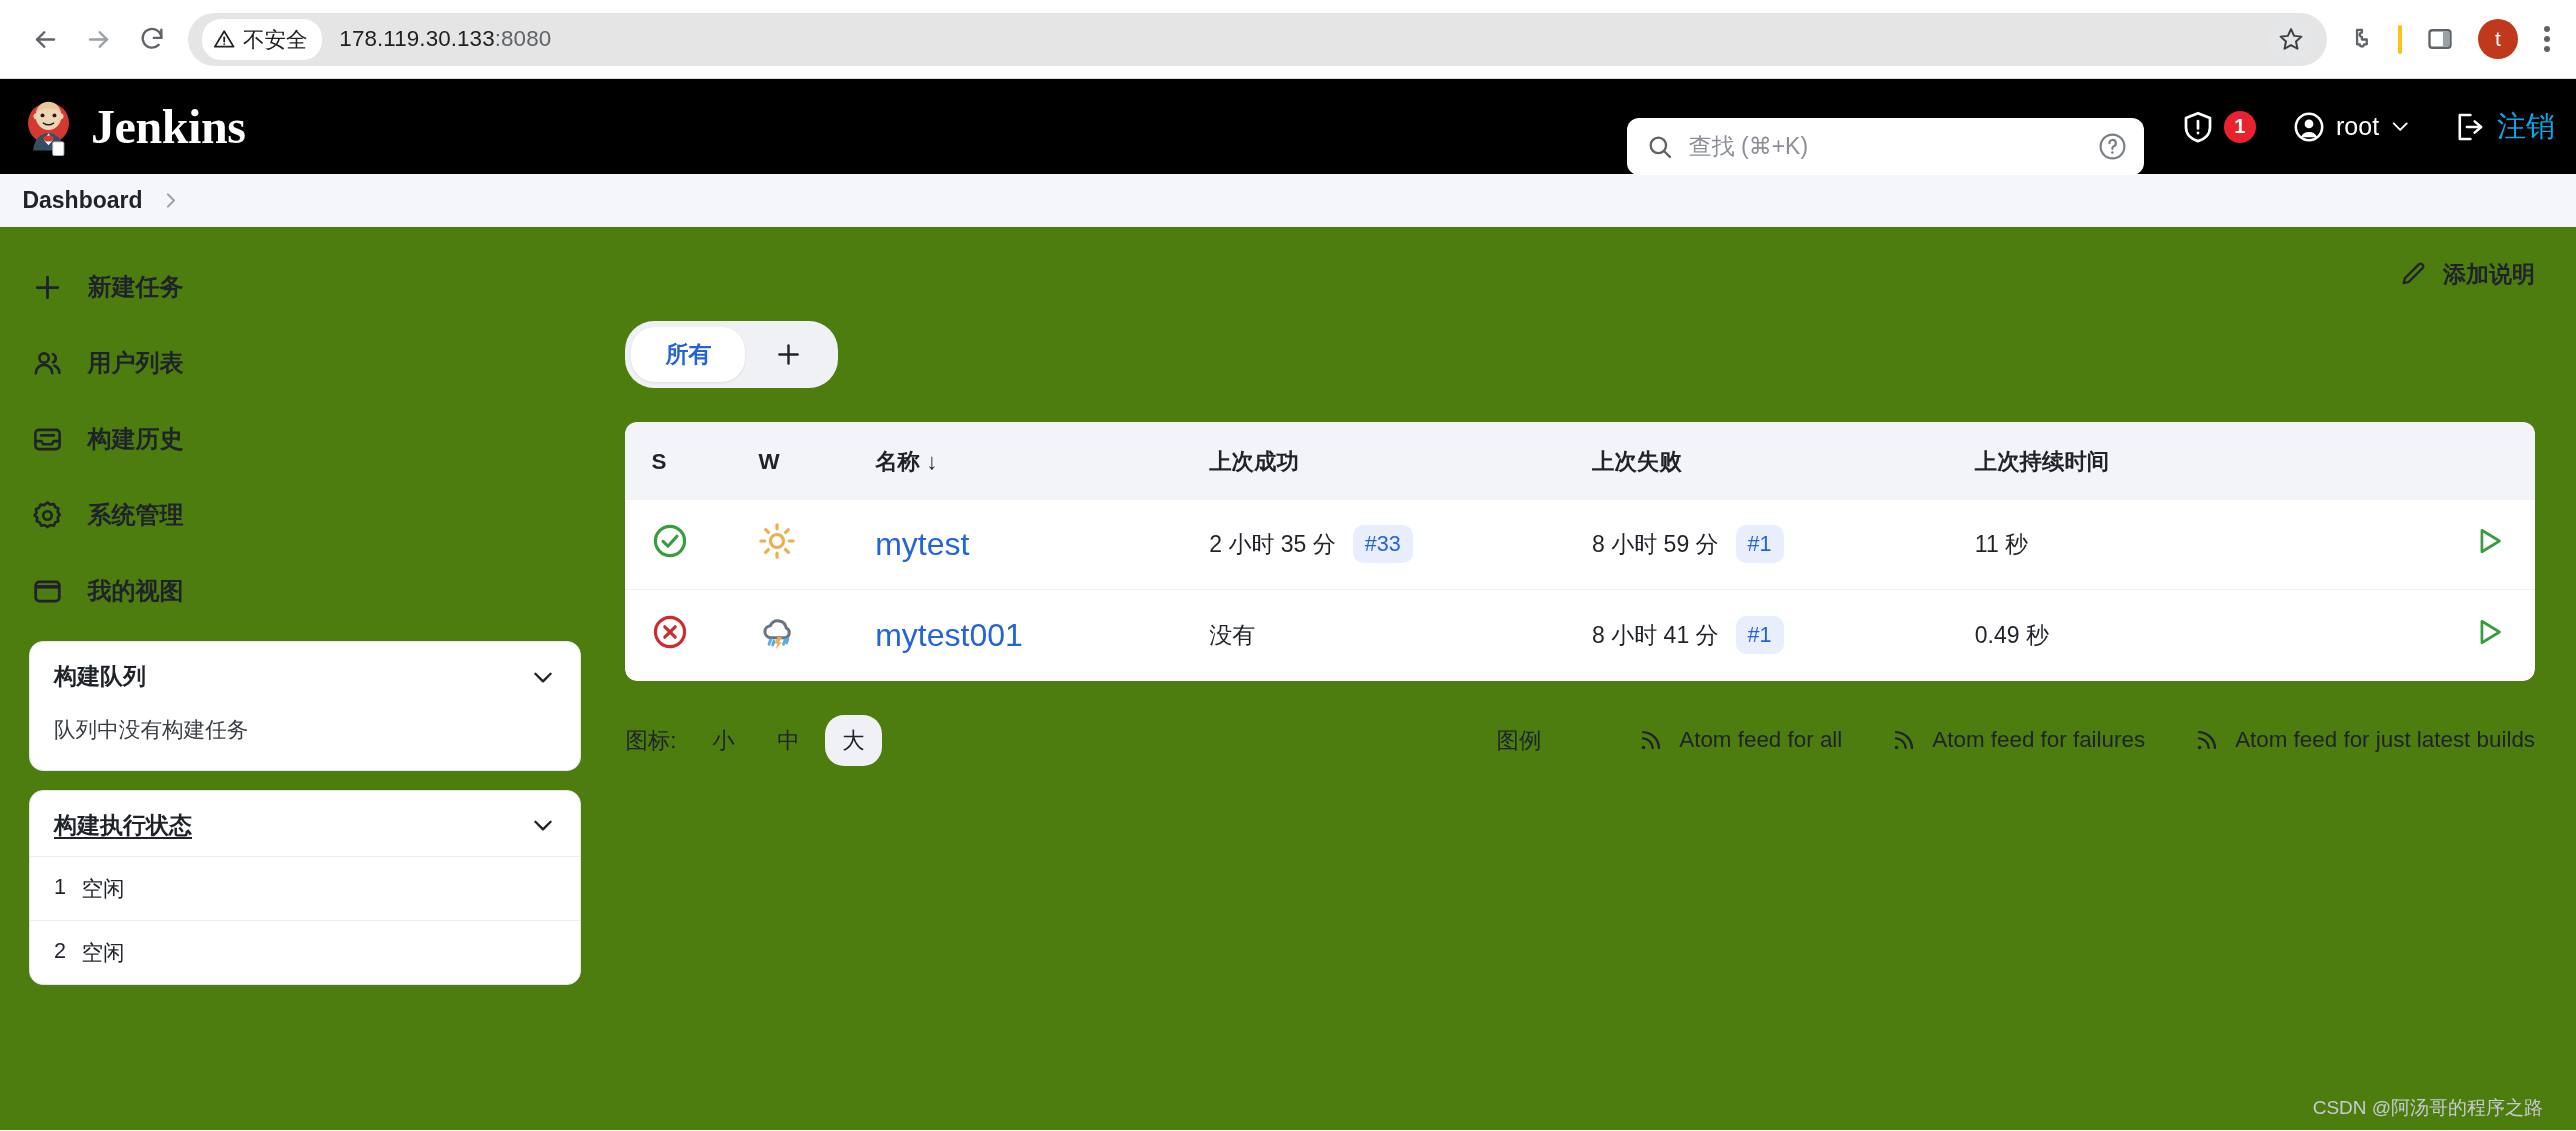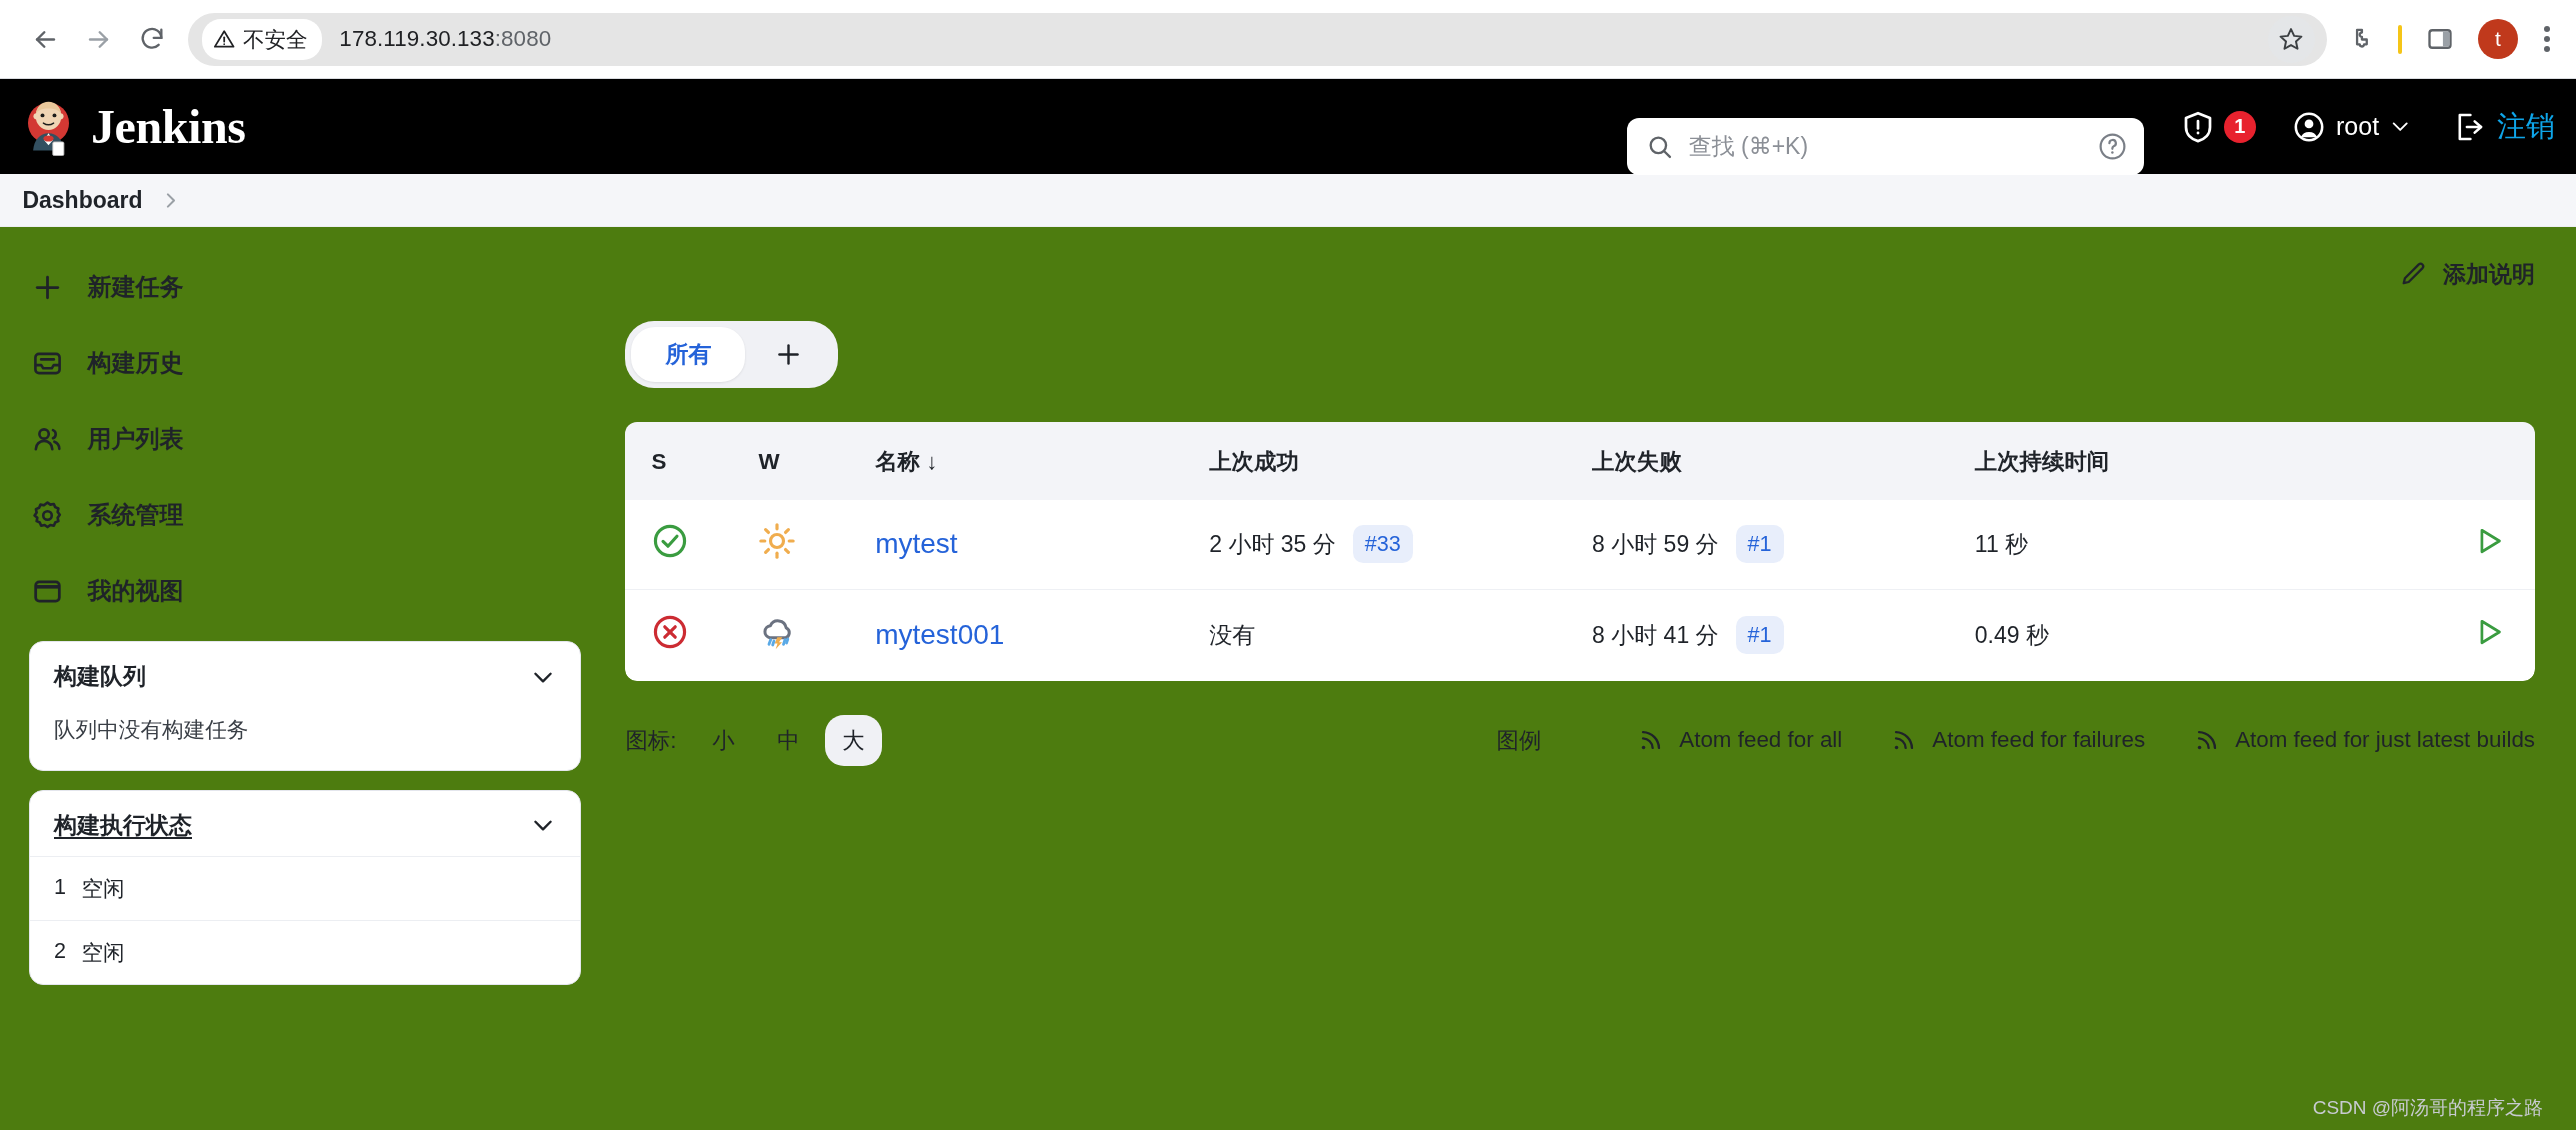--- a/index.html
+++ b/index.html
@@ -221,21 +221,21 @@
     vertical-align: middle;
     height: 90px;
     border-bottom: 0.9px solid #eef0f4;
   }
   table.jobs tbody tr:last-child td { border-bottom: none; }
   table.jobs tbody tr:last-child td:first-child { border-radius: 0 0 0 12px; }
   table.jobs tbody tr:last-child td:last-child { border-radius: 0 0 12px 0; }
   table.jobs tbody td:first-child { padding-left: 26px; }
   .tbl-wrap { border-radius: 12px; overflow: hidden; }
 
-  .job-link { color: #2563d9; font-size: 28px; text-decoration: none; }
+  .job-link { color: #2563d9; font-size: 32px; text-decoration: none; }
   .cell-flex { display: flex; align-items: center; gap: 17px; }
   .build-badge {
     background: #e8eefb; color: #2563d9;
     border-radius: 10.3px;
     padding: 6px 12px;
     font-size: 21.6px;
   }
   .run-cell { text-align: right; padding-right: 29px !important; }
 
   .footer-bar {
@@ -406,39 +406,39 @@
         <svg width="33" height="33" viewBox="0 0 24 24" fill="none" stroke="#1f2329" stroke-width="2" stroke-linecap="round">
             <line x1="12" y1="4.5" x2="12" y2="19.5"></line>
             <line x1="4.5" y1="12" x2="19.5" y2="12"></line>
           </svg>
       </span>
       <span class="side-label">新建任务</span>
     </div>
 
     <div class="side-item">
       <span class="side-ico">
-        <svg width="33" height="33" viewBox="0 0 24 24" fill="none" stroke="#1f2329" stroke-width="1.9" stroke-linejoin="round">
-          <rect x="3.2" y="5" width="17.6" height="14" rx="2.6"></rect>
-          <path d="M3.2 13.2h4.3l1.4 2.3h6.2l1.4-2.3h4.3"></path>
-          <line x1="7.4" y1="9" x2="16.6" y2="9" stroke-linecap="round"></line>
-        </svg>
-      </span>
-      <span class="side-label">构建历史</span>
-    </div>
-
-    <div class="side-item">
-      <span class="side-ico">
         <svg width="33" height="33" viewBox="0 0 24 24" fill="none" stroke="#1f2329" stroke-width="1.9" stroke-linecap="round" stroke-linejoin="round">
           <circle cx="9.5" cy="8" r="3.4"></circle>
             <path d="M3.5 19a6 6 0 0 1 12 0"></path>
           <path d="M16 5.2a3.2 3.2 0 0 1 0 5.9"></path>
             <path d="M17 13.6a5.6 5.6 0 0 1 3.6 5.2"></path>
         </svg>
       </span>
       <span class="side-label">用户列表</span>
+    </div>
+
+    <div class="side-item">
+      <span class="side-ico">
+        <svg width="33" height="33" viewBox="0 0 24 24" fill="none" stroke="#1f2329" stroke-width="1.9" stroke-linejoin="round">
+          <rect x="3.2" y="5" width="17.6" height="14" rx="2.6"></rect>
+          <path d="M3.2 13.2h4.3l1.4 2.3h6.2l1.4-2.3h4.3"></path>
+          <line x1="7.4" y1="9" x2="16.6" y2="9" stroke-linecap="round"></line>
+        </svg>
+      </span>
+      <span class="side-label">构建历史</span>
     </div>
 
     <div class="side-item">
       <span class="side-ico">
         <svg width="33" height="33" viewBox="0 0 24 24" fill="none" stroke="#1f2329" stroke-width="1.9" stroke-linejoin="round">
           <path d="M12 2.6l2.1 1.5 2.5-.5 1 2.3 2.3 1-.5 2.5 1.5 2.1-1.5 2.1.5 2.5-2.3 1-1 2.3-2.5-.5-2.1 1.5-2.1-1.5-2.5.5-1-2.3-2.3-1 .5-2.5L2.6 12l1.5-2.1-.5-2.5 2.3-1 1-2.3 2.5.5z"></path>
           <circle cx="12" cy="12" r="3.1"></circle>
         </svg>
       </span>
       <span class="side-label">系统管理</span>

